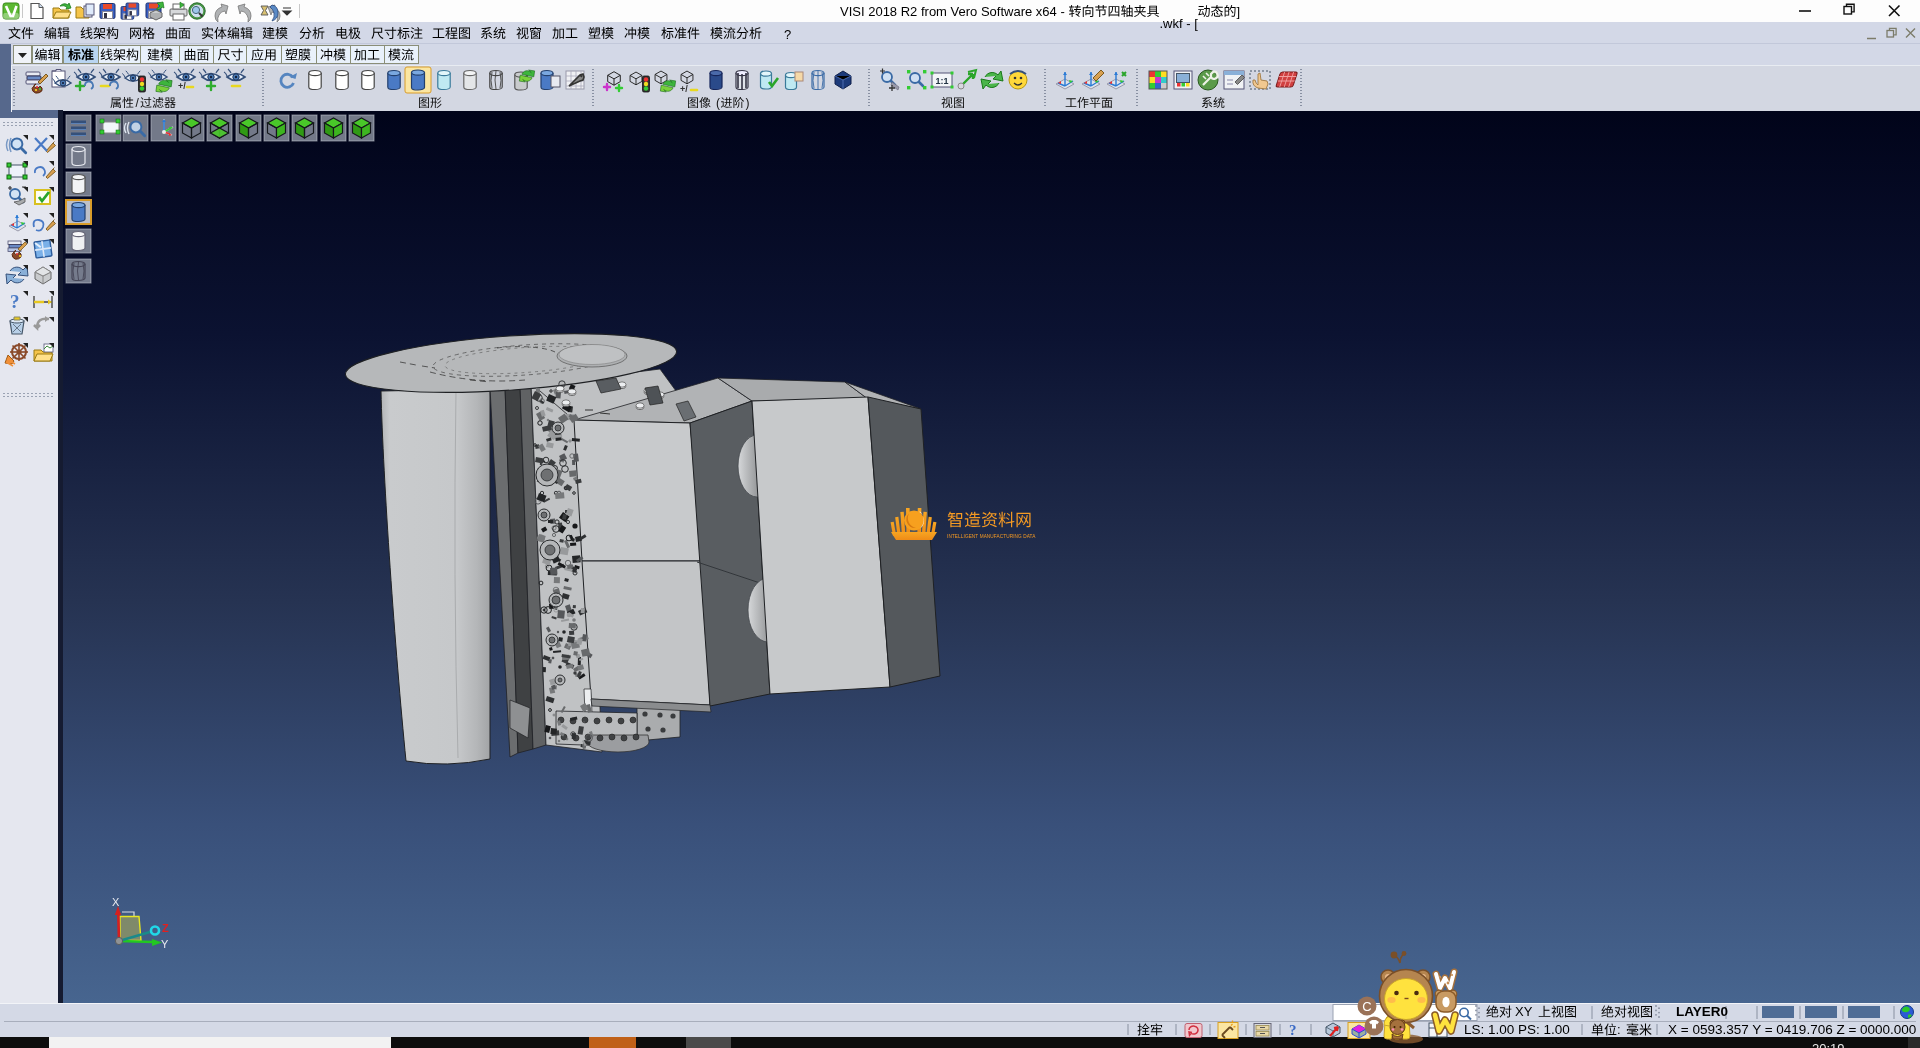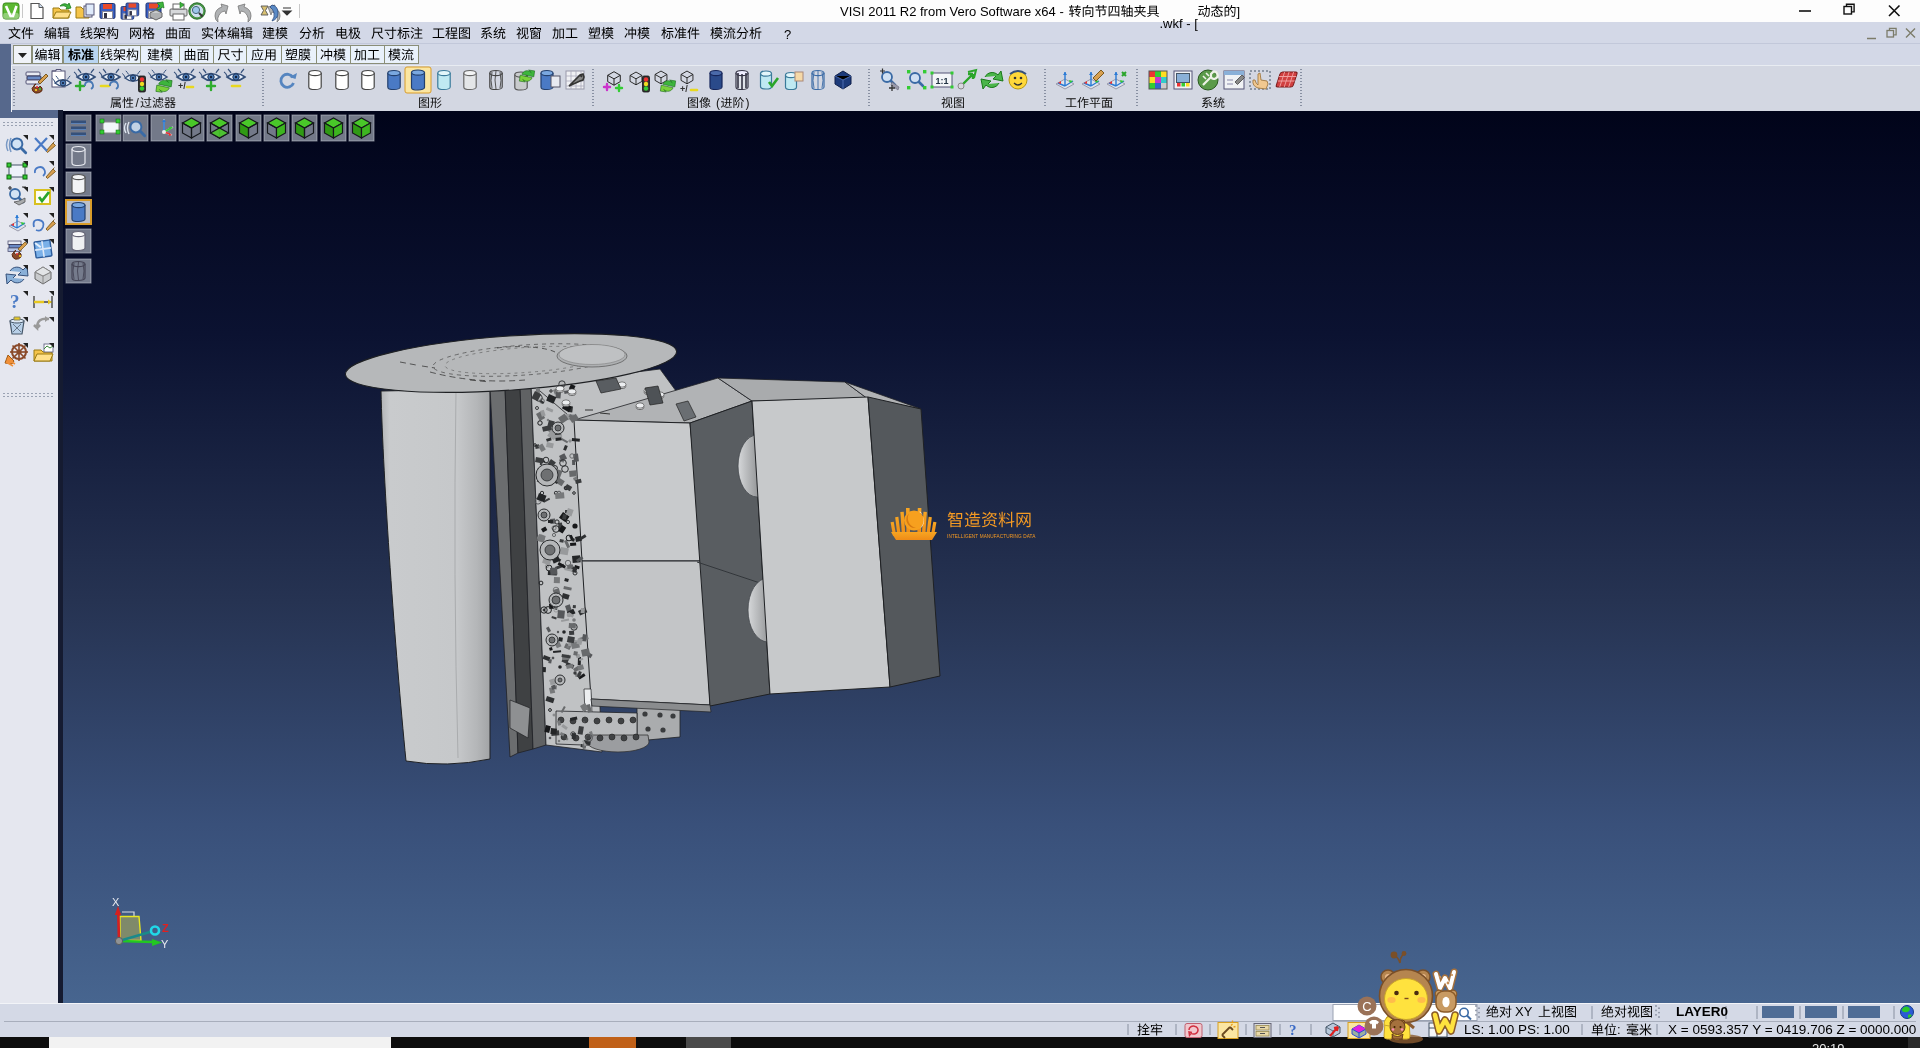--- a/index.html
+++ b/index.html
@@ -1268,21 +1268,21 @@
       <circle cx="113" cy="44" r="3.8" fill="#c89a62" stroke="#8a5a28" stroke-width="1.2"></circle>
       <rect x="96" y="41" width="20" height="21" rx="8" fill="#c89a62" stroke="#8a5a28" stroke-width="1.5"></rect>
       <ellipse cx="106" cy="52" rx="3.6" ry="5.2" fill="#fff"></ellipse>
       <g stroke="#8a5a28" stroke-width="7.5" fill="none" stroke-linecap="round" stroke-linejoin="round">
         <path d="M95,65 l4,16 6,-11 6,11 4,-16"></path>
       </g>
       <g stroke="#ffe23e" stroke-width="4.5" fill="none" stroke-linecap="round" stroke-linejoin="round">
         <path d="M95,65 l4,16 6,-11 6,11 4,-16"></path>
       </g>
     </svg>
-    <div style="position:absolute;left:840px;top:4px;z-index:7;font:13px 'Liberation Sans',sans-serif;color:#000;white-space:nowrap">VISI 2011 R2 from Vero Software x64 - </div>
+    <div style="position:absolute;left:840px;top:4px;z-index:7;font:13px 'Liberation Sans',sans-serif;color:#000;white-space:nowrap">VISI 2018 R2 from Vero Software x64 - </div>
     <div style="position:absolute;left:1159.5px;top:16px;z-index:7;font:13px 'Liberation Sans',sans-serif;color:#000;white-space:nowrap">.wkf - [</div>
     <div style="position:absolute;left:1236.5px;top:4px;z-index:7;font:13px 'Liberation Sans',sans-serif;color:#000;white-space:nowrap">]</div>
     <svg style="position:absolute;left:0;top:0;z-index:9;pointer-events:none" width="1920" height="1048" viewBox="0 0 1920 1048">
       <g fill="#000" transform="translate(1068.5,15.94) scale(0.013)">
         <use href="#u8f6c" x="0"></use>
         <use href="#u5411" x="1000"></use>
         <use href="#u8282" x="2000"></use>
         <use href="#u56db" x="3000"></use>
         <use href="#u8f74" x="4000"></use>
         <use href="#u5939" x="5000"></use>

